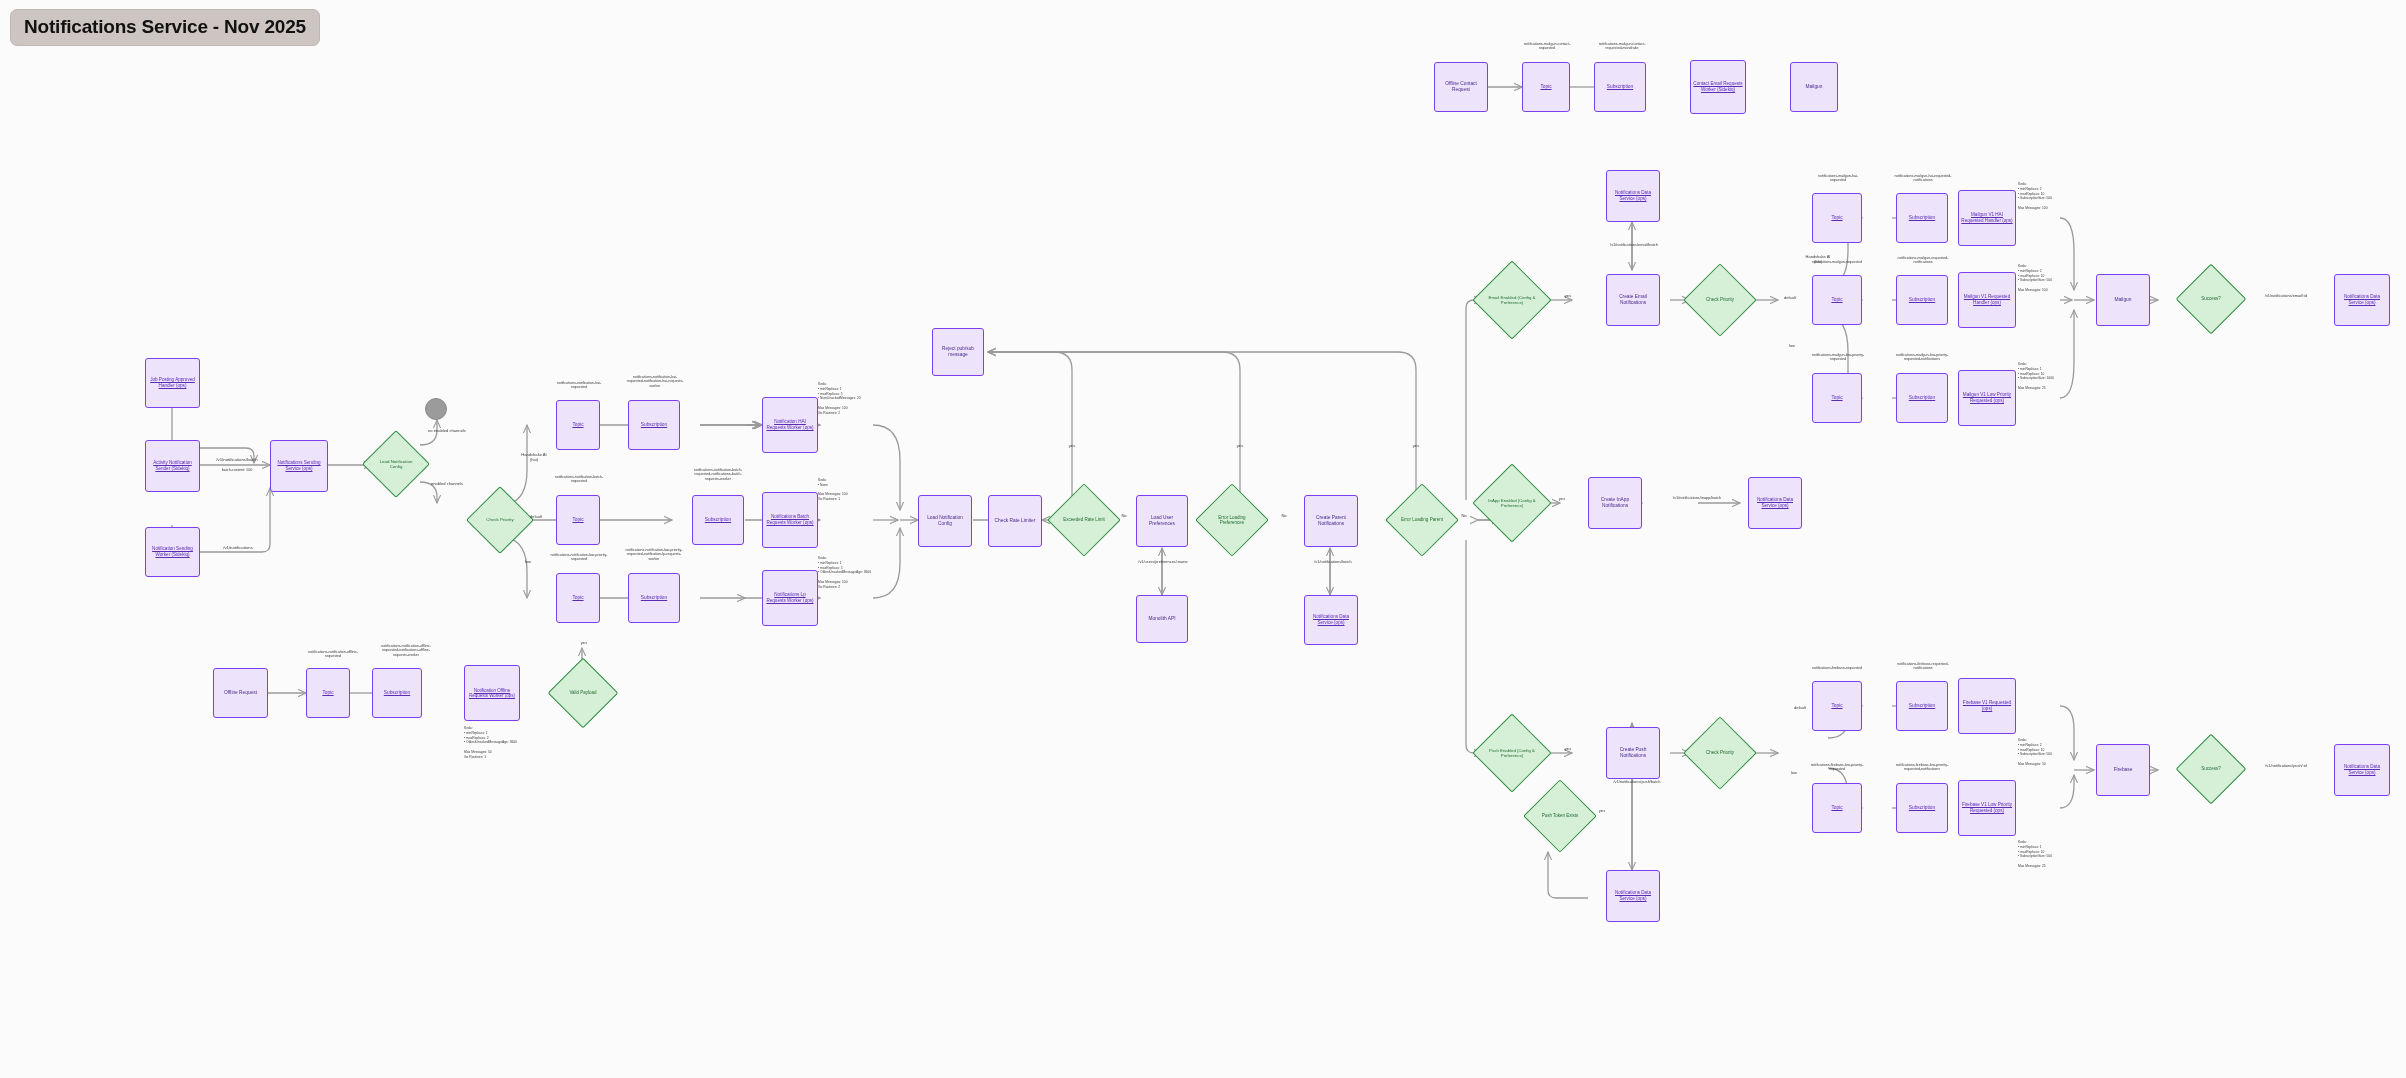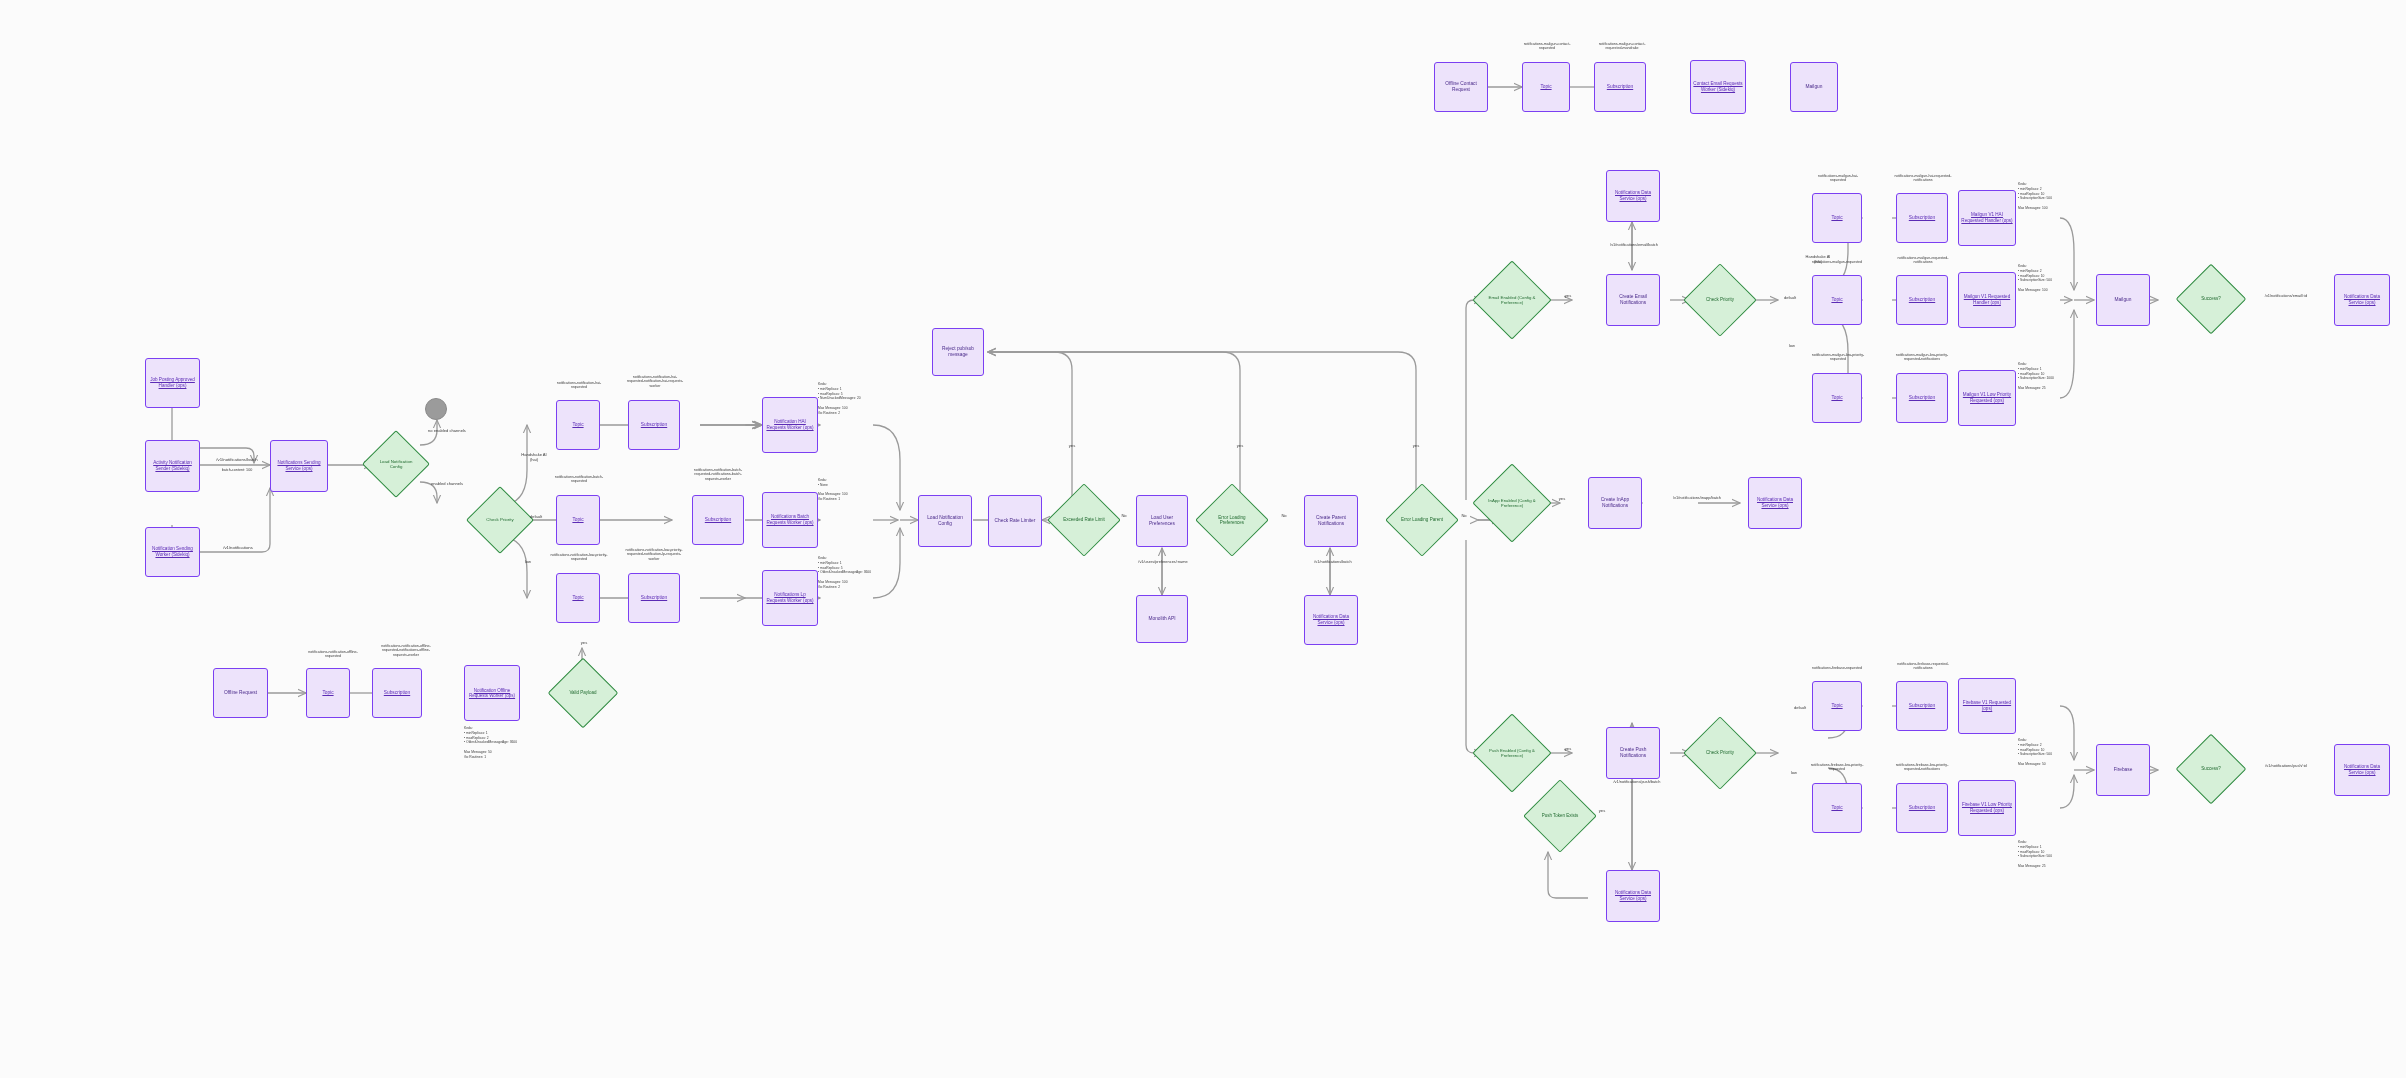--- a/index.html
+++ b/index.html
@@ -242,20 +242,21 @@
 
       <path d="M 268 693 L 306 693"></path>
       <path d="M 350 693 L 382 693"></path>
       <path d="M 400 693 L 420 693"></path>
       <path d="M 480 693 L 508 693"></path>
       <path d="M 556 693 L 584 693"></path>
       <path d="M 582 670 L 582 648"></path>
     </g>
   </svg>
 
+  <div class="title-chip">Notifications Service - Nov 2025</div>
 
   <div class="node box link" style="left:145px;top:358px;width:55px;height:50px;font-size:4.6px;">
     <span class="lbl">Job Posting
 Approved Handler
 (ops)</span>
   </div>
 
   <div class="node box link" style="left:145px;top:440px;width:55px;height:52px;font-size:4.6px;">
     <span class="lbl">Activity
 Notification

